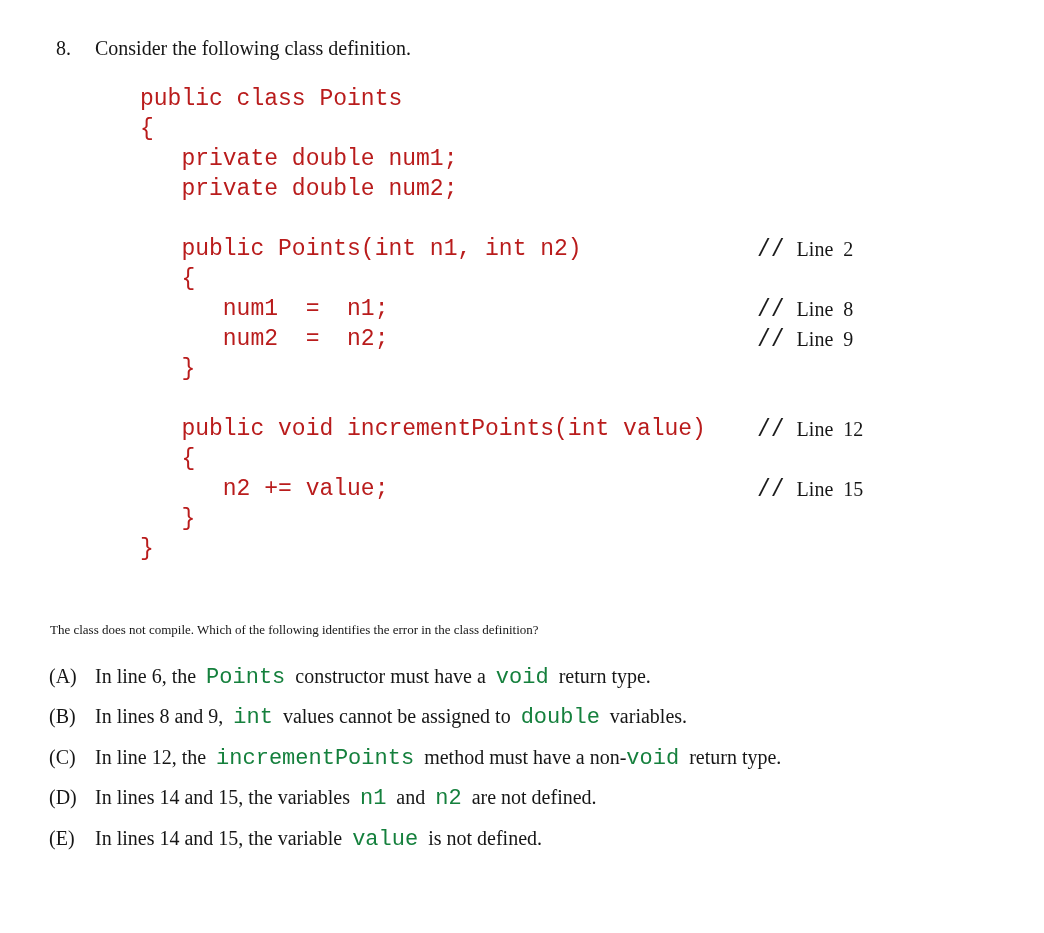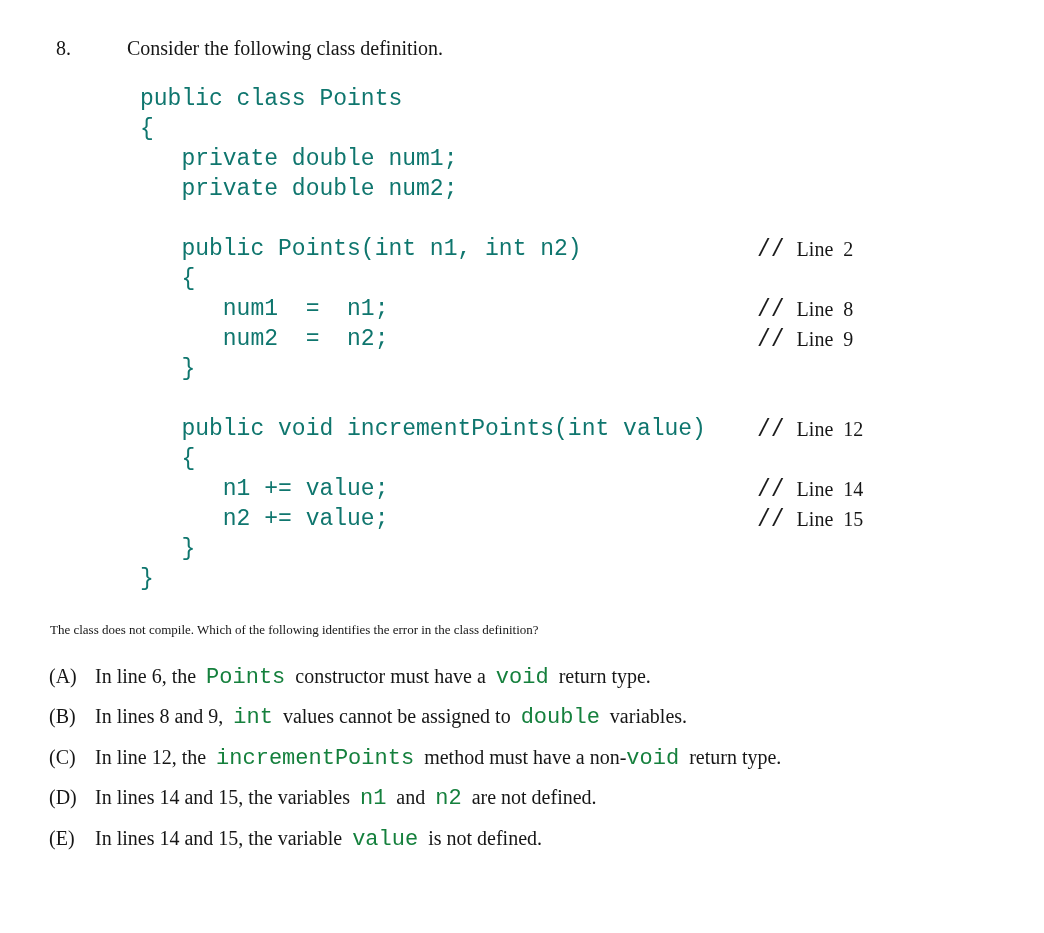--- a/index.html
+++ b/index.html
@@ -9,30 +9,30 @@
     width: 1044px;
     height: 933px;
     background: #ffffff;
     color: #161616;
     font-family: "Liberation Serif", serif;
     overflow: hidden;
   }
   .abs { position: absolute; }
   .serif { font-family: "Liberation Serif", serif; font-size: 20px; color: #161616; }
   .q-num   { left: 56px;  top: 37px; }
-  .q-prompt{ left: 127px; top: 37px; }
+  .q-prompt{ left: 95px; top: 37px; }
 
   .code-block { position: absolute; left: 140px; top: 84px; width: 890px; }
   .code-row { position: relative; height: 30px; }
   .code {
     font-family: "Liberation Mono", monospace;
     font-size: 23px;
     line-height: 30px;
     white-space: pre;
-    color: #0f766e;
+    color: #b91c1c;
     display: block;
   }
   .comment {
     position: absolute;
     left: 617px;
     top: 0;
     line-height: 30px;
     white-space: pre;
   }
   .comment .slashes {
@@ -110,24 +110,20 @@
         <span class="code">&nbsp;</span>
       </div>
       <div class="code-row">
         <span class="code">   public void incrementPoints(int value)</span>
         <span class="comment"><span class="slashes">//</span><span class="ctext">Line 12</span></span>
       </div>
       <div class="code-row">
         <span class="code">   {</span>
       </div>
       <div class="code-row">
-        <span class="code">      n1 += value;</span>
-        <span class="comment"><span class="slashes">//</span><span class="ctext">Line 14</span></span>
-      </div>
-      <div class="code-row">
         <span class="code">      n2 += value;</span>
         <span class="comment"><span class="slashes">//</span><span class="ctext">Line 15</span></span>
       </div>
       <div class="code-row">
         <span class="code">   }</span>
       </div>
       <div class="code-row">
         <span class="code">}</span>
       </div>
     </div>

